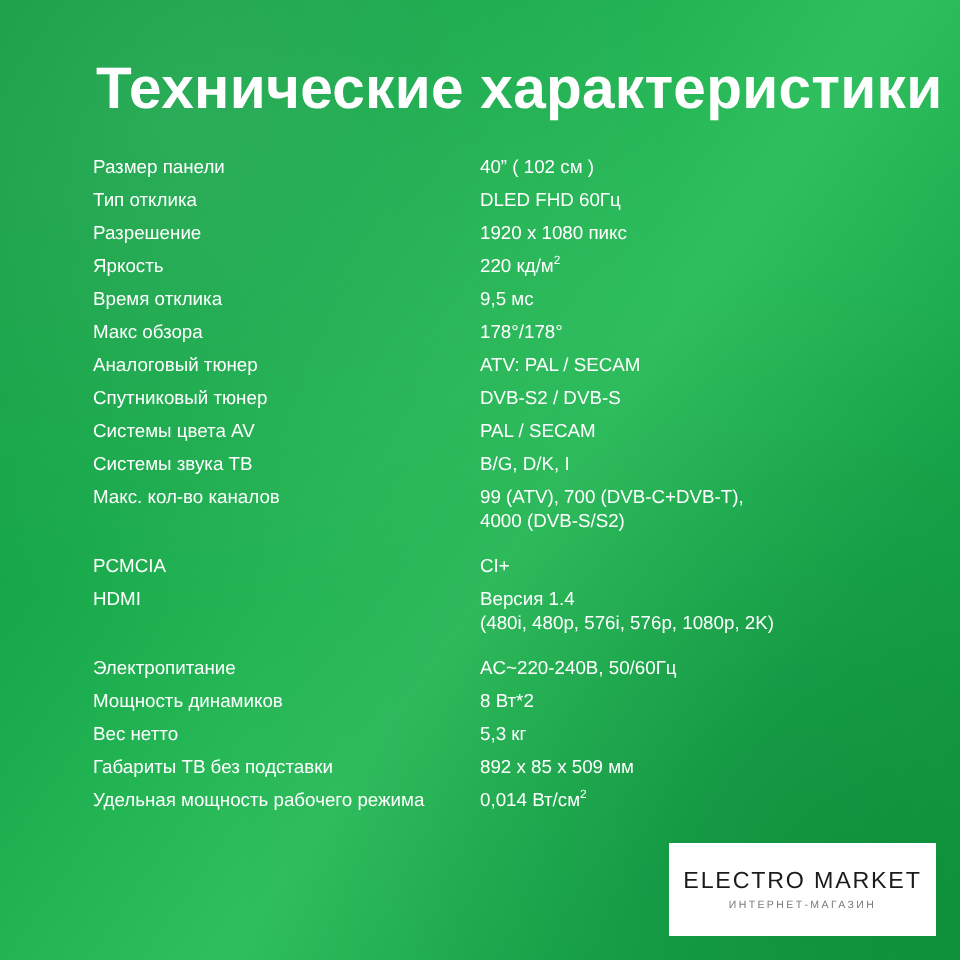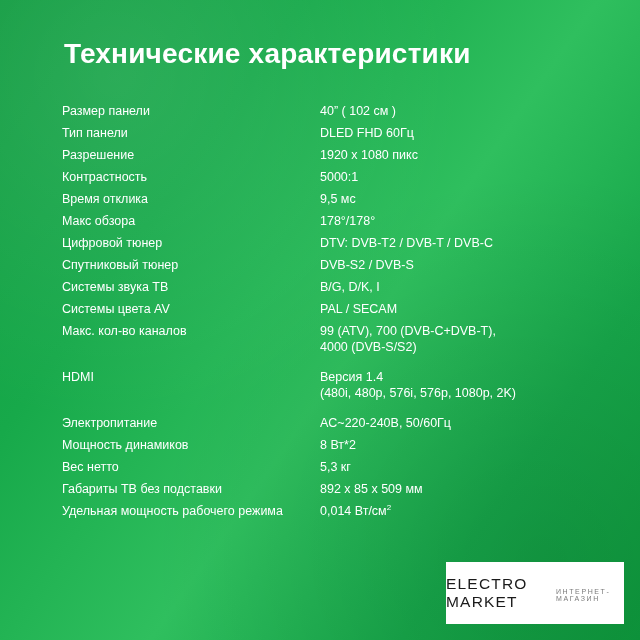--- a/index.html
+++ b/index.html
@@ -26,21 +26,21 @@
     inset: 0;
     background:
       radial-gradient(circle at 18% 12%, rgba(255,255,255,0.10), rgba(255,255,255,0) 45%),
       radial-gradient(circle at 85% 88%, rgba(0,0,0,0.10), rgba(0,0,0,0) 50%);
     pointer-events: none;
   }
   .title {
     position: absolute;
     left: 64px;
     top: 38px;
-    font-size: 28px;
+    font-size: 39px;
     font-weight: bold;
     color: #ffffff;
     letter-spacing: 0.2px;
     white-space: nowrap;
   }
   .spec-table {
     position: absolute;
     left: 62px;
     top: 100px;
     width: 510px;
@@ -73,21 +73,21 @@
     line-height: 0;
   }
   .logo-box {
     position: absolute;
     right: 16px;
     bottom: 16px;
     width: 178px;
     height: 62px;
     background: #ffffff;
     display: flex;
-    flex-direction: row;
+    flex-direction: column;
     align-items: center;
     justify-content: center;
   }
   .logo-main {
     font-size: 15.5px;
     letter-spacing: 1.2px;
     color: #1b1b1b;
     font-weight: normal;
   }
   .logo-sub {
@@ -104,62 +104,66 @@
 
   <div class="title">Технические характеристики</div>
 
   <table class="spec-table">
     <tbody id="spec-body">
         <tr>
           <td class="label">Размер панели</td>
           <td class="value">40” ( 102 см )</td>
         </tr>
         <tr>
-          <td class="label">Тип панели</td>
+          <td class="label">Тип отклика</td>
           <td class="value">DLED FHD 60Гц</td>
         </tr>
         <tr>
           <td class="label">Разрешение</td>
           <td class="value">1920 x 1080 пикс</td>
         </tr>
         <tr>
-          <td class="label">Контрастность</td>
-          <td class="value">5000:1</td>
+          <td class="label">Яркость</td>
+          <td class="value">220 кд/м<sup>2</sup></td>
         </tr>
         <tr>
           <td class="label">Время отклика</td>
           <td class="value">9,5 мс</td>
         </tr>
         <tr>
           <td class="label">Макс обзора</td>
           <td class="value">178°/178°</td>
         </tr>
         <tr>
-          <td class="label">Цифровой тюнер</td>
-          <td class="value">DTV: DVB-T2 / DVB-T / DVB-C</td>
+          <td class="label">Аналоговый тюнер</td>
+          <td class="value">ATV: PAL / SECAM</td>
         </tr>
         <tr>
           <td class="label">Спутниковый тюнер</td>
           <td class="value">DVB-S2 / DVB-S</td>
         </tr>
         <tr>
+          <td class="label">Системы цвета AV</td>
+          <td class="value">PAL / SECAM</td>
+        </tr>
+        <tr>
           <td class="label">Системы звука ТВ</td>
           <td class="value">B/G, D/K, I</td>
-        </tr>
-        <tr>
-          <td class="label">Системы цвета AV</td>
-          <td class="value">PAL / SECAM</td>
         </tr>
         <tr>
           <td class="label">Макс. кол-во каналов</td>
           <td class="value">99 (ATV), 700 (DVB-C+DVB-T),<br>4000 (DVB-S/S2)</td>
         </tr>
         <tr class="gap">
           <td></td>
           <td></td>
+        </tr>
+        <tr>
+          <td class="label">PCMCIA</td>
+          <td class="value">CI+</td>
         </tr>
         <tr>
           <td class="label">HDMI</td>
           <td class="value">Версия 1.4<br>(480i, 480p, 576i, 576p, 1080p, 2K)</td>
         </tr>
         <tr class="gap">
           <td></td>
           <td></td>
         </tr>
         <tr>

